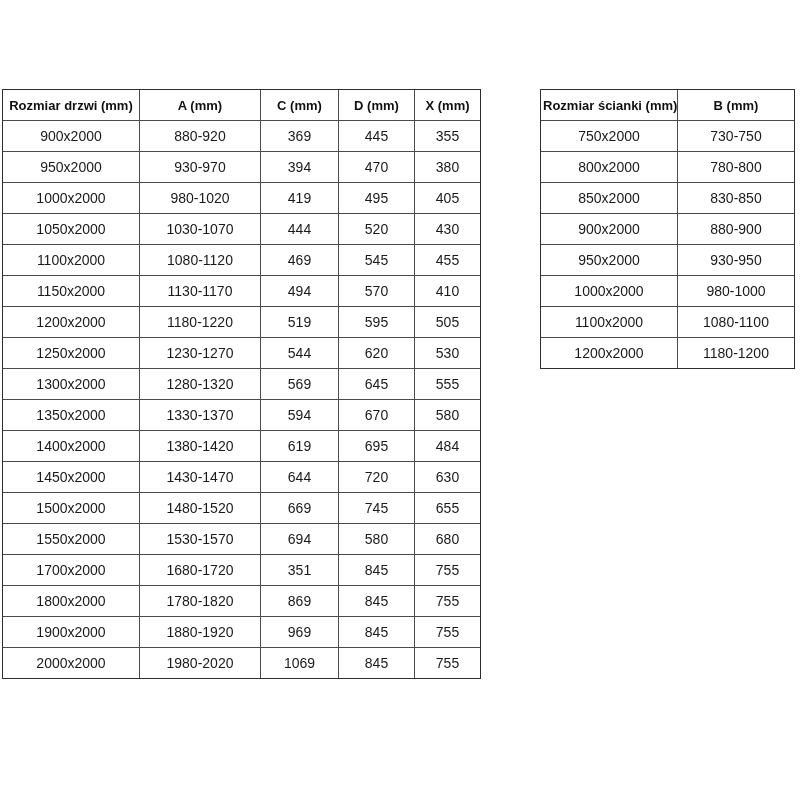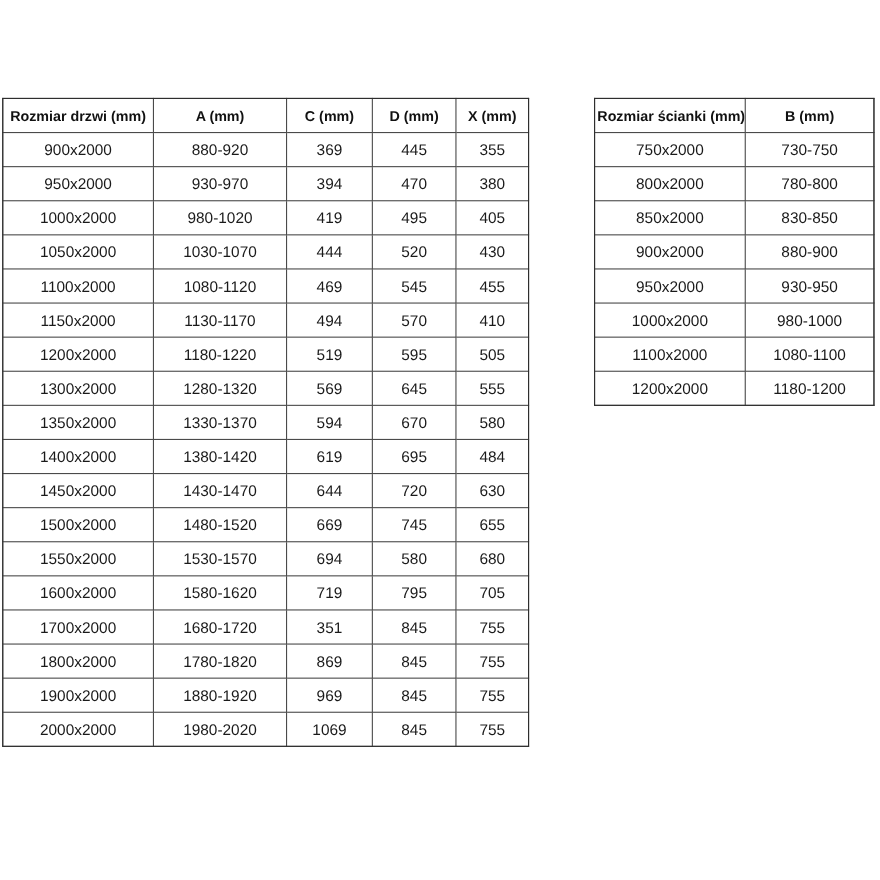--- a/index.html
+++ b/index.html
@@ -117,20 +117,27 @@
           <td>410</td>
         </tr>
         <tr>
           <td>1200x2000</td>
           <td>1180-1220</td>
           <td>519</td>
           <td>595</td>
           <td>505</td>
         </tr>
         <tr>
+          <td>1250x2000</td>
+          <td>1230-1270</td>
+          <td>544</td>
+          <td>620</td>
+          <td>530</td>
+        </tr>
+        <tr>
           <td>1300x2000</td>
           <td>1280-1320</td>
           <td>569</td>
           <td>645</td>
           <td>555</td>
         </tr>
         <tr>
           <td>1350x2000</td>
           <td>1330-1370</td>
           <td>594</td>
@@ -159,27 +166,20 @@
           <td>655</td>
         </tr>
         <tr>
           <td>1550x2000</td>
           <td>1530-1570</td>
           <td>694</td>
           <td>580</td>
           <td>680</td>
         </tr>
         <tr>
-          <td>1600x2000</td>
-          <td>1580-1620</td>
-          <td>719</td>
-          <td>795</td>
-          <td>705</td>
-        </tr>
-        <tr>
           <td>1700x2000</td>
           <td>1680-1720</td>
           <td>351</td>
           <td>845</td>
           <td>755</td>
         </tr>
         <tr>
           <td>1800x2000</td>
           <td>1780-1820</td>
           <td>869</td>

